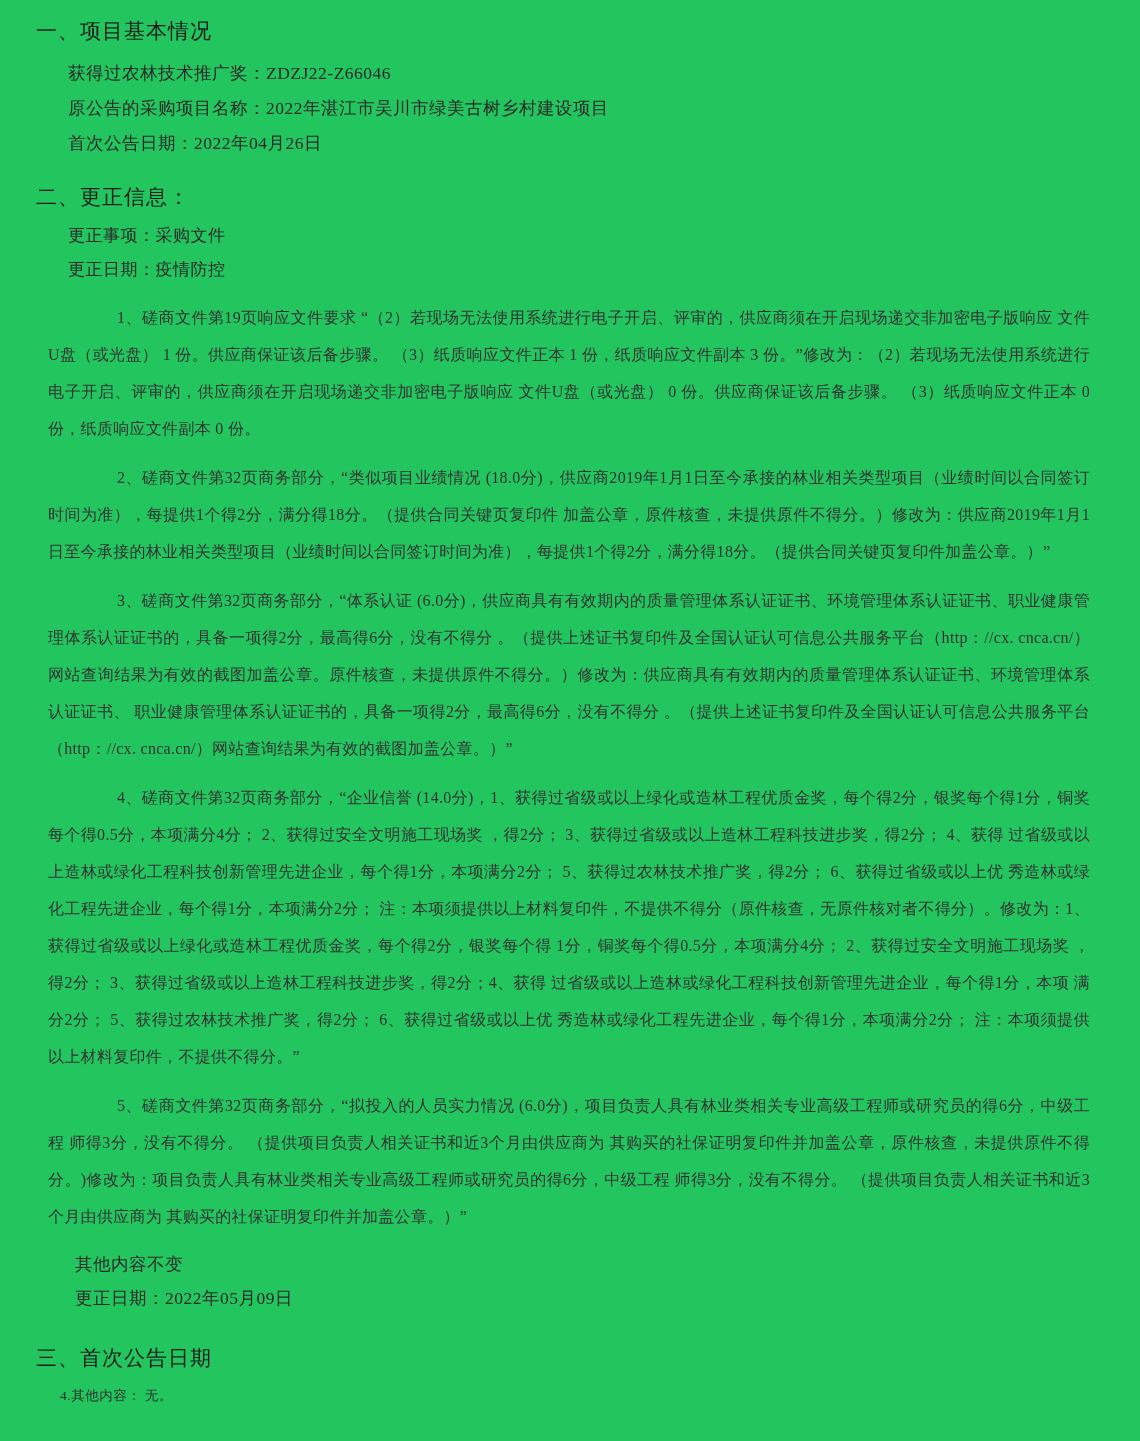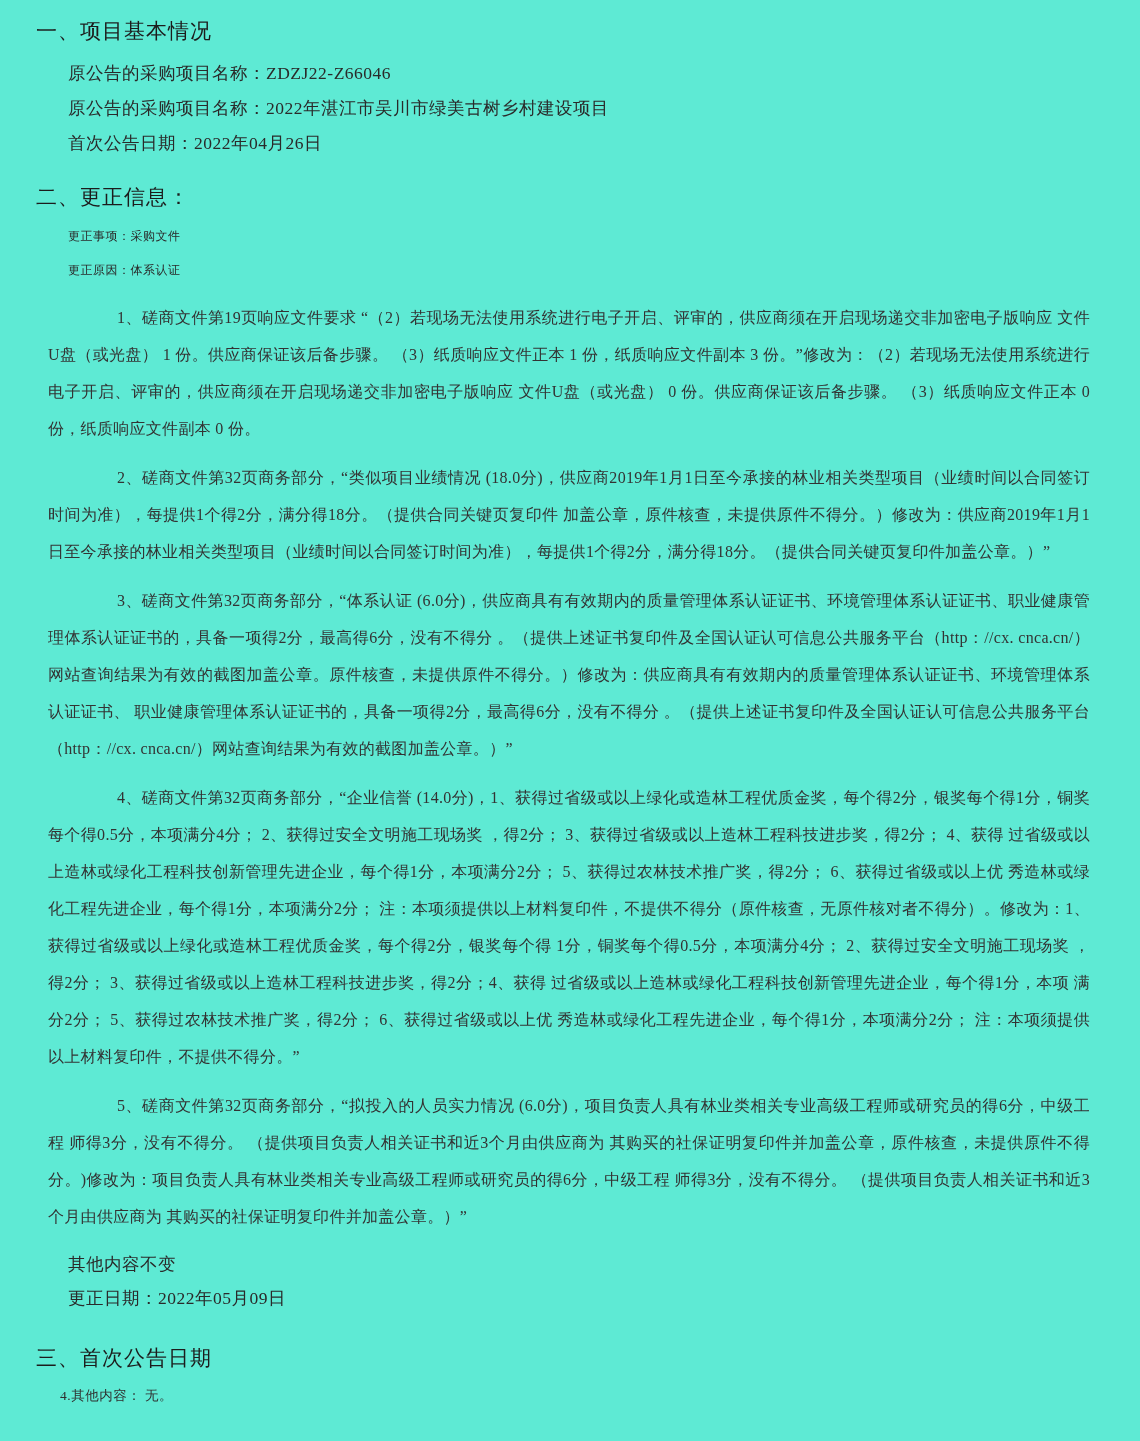--- a/index.html
+++ b/index.html
@@ -5,21 +5,21 @@
   html, body {
     margin: 0;
     padding: 0;
     background: #ffffff;
   }
   .page {
     position: relative;
     width: 1140px;
     height: 1441px;
     box-sizing: border-box;
-    background: #5eead4;
+    background: #22c55e;
     padding: 16px 38px 0 36px;
     font-family: "Liberation Serif", "DejaVu Serif", serif;
     color: #303030;
     overflow: hidden;
   }
   .section-heading {
     font-size: 21px;
     font-weight: 400;
     color: #1c1c1c;
     margin: 0;
@@ -35,21 +35,21 @@
     color: #2a2a2a;
     letter-spacing: 0.5px;
   }
   .heading-2 {
     margin-top: 21px;
   }
   .meta-block {
     margin: 7px 0 0 32px;
   }
   .meta-line {
-    font-size: 12px;
+    font-size: 17px;
     line-height: 34px;
     color: #2a2a2a;
     letter-spacing: 0.5px;
   }
   .paragraphs {
     margin-top: 6px;
   }
   .para {
     margin: 12px;
     font-size: 16px;
@@ -60,49 +60,50 @@
     letter-spacing: 0.3px;
   }
   .tail-block {
     margin: 2px 0 0 32px;
   }
   .tail-line {
     font-size: 17.5px;
     line-height: 34px;
     color: #2a2a2a;
     letter-spacing: 0.5px;
+    margin-left: 7px;
   }
   .heading-3 {
     margin-top: 28px;
   }
   .supplement-note {
     margin: 14px 0 0 24px;
     font-size: 13.5px;
     color: #2f2f2f;
     letter-spacing: 0.5px;
   }
 </style>
 </head>
 <body>
 
 <div class="page">
 
   <h2 class="section-heading">一、项目基本情况</h2>
 
   <div class="info-block">
-    <div class="info-line">原公告的采购项目名称：ZDZJ22-Z66046</div>
+    <div class="info-line">获得过农林技术推广奖：ZDZJ22-Z66046</div>
     <div class="info-line">原公告的采购项目名称：2022年湛江市吴川市绿美古树乡村建设项目</div>
     <div class="info-line">首次公告日期：2022年04月26日</div>
   </div>
 
   <h2 class="section-heading heading-2">二、更正信息：</h2>
 
   <div class="meta-block">
     <div class="meta-line">更正事项：采购文件</div>
-    <div class="meta-line">更正原因：体系认证</div>
+    <div class="meta-line">更正日期：疫情防控</div>
   </div>
 
   <div class="paragraphs">
     <p class="para">1、磋商文件第19页响应文件要求 “（2）若现场无法使用系统进行电子开启、评审的，供应商须在开启现场递交非加密电子版响应 文件U盘（或光盘） 1 份。供应商保证该后备步骤。 （3）纸质响应文件正本 1 份，纸质响应文件副本 3 份。”修改为：（2）若现场无法使用系统进行电子开启、评审的，供应商须在开启现场递交非加密电子版响应 文件U盘（或光盘） 0 份。供应商保证该后备步骤。 （3）纸质响应文件正本 0 份，纸质响应文件副本 0 份。</p>
     <p class="para">2、磋商文件第32页商务部分，“类似项目业绩情况 (18.0分)，供应商2019年1月1日至今承接的林业相关类型项目（业绩时间以合同签订时间为准），每提供1个得2分，满分得18分。（提供合同关键页复印件 加盖公章，原件核查，未提供原件不得分。）修改为：供应商2019年1月1日至今承接的林业相关类型项目（业绩时间以合同签订时间为准），每提供1个得2分，满分得18分。（提供合同关键页复印件加盖公章。）”</p>
     <p class="para">3、磋商文件第32页商务部分，“体系认证 (6.0分)，供应商具有有效期内的质量管理体系认证证书、环境管理体系认证证书、职业健康管理体系认证证书的，具备一项得2分，最高得6分，没有不得分 。（提供上述证书复印件及全国认证认可信息公共服务平台（http：//cx. cnca.cn/）网站查询结果为有效的截图加盖公章。原件核查，未提供原件不得分。）修改为：供应商具有有效期内的质量管理体系认证证书、环境管理体系认证证书、 职业健康管理体系认证证书的，具备一项得2分，最高得6分，没有不得分 。（提供上述证书复印件及全国认证认可信息公共服务平台（http：//cx. cnca.cn/）网站查询结果为有效的截图加盖公章。）”</p>
     <p class="para">4、磋商文件第32页商务部分，“企业信誉 (14.0分)，1、获得过省级或以上绿化或造林工程优质金奖，每个得2分，银奖每个得1分，铜奖每个得0.5分，本项满分4分； 2、获得过安全文明施工现场奖 ，得2分； 3、获得过省级或以上造林工程科技进步奖，得2分； 4、获得 过省级或以上造林或绿化工程科技创新管理先进企业，每个得1分，本项满分2分； 5、获得过农林技术推广奖，得2分； 6、获得过省级或以上优 秀造林或绿化工程先进企业，每个得1分，本项满分2分； 注：本项须提供以上材料复印件，不提供不得分（原件核查，无原件核对者不得分）。修改为：1、获得过省级或以上绿化或造林工程优质金奖，每个得2分，银奖每个得 1分，铜奖每个得0.5分，本项满分4分； 2、获得过安全文明施工现场奖 ，得2分； 3、获得过省级或以上造林工程科技进步奖，得2分；4、获得 过省级或以上造林或绿化工程科技创新管理先进企业，每个得1分，本项 满分2分； 5、获得过农林技术推广奖，得2分； 6、获得过省级或以上优 秀造林或绿化工程先进企业，每个得1分，本项满分2分； 注：本项须提供 以上材料复印件，不提供不得分。”</p>
     <p class="para">5、磋商文件第32页商务部分，“拟投入的人员实力情况 (6.0分)，项目负责人具有林业类相关专业高级工程师或研究员的得6分，中级工程 师得3分，没有不得分。 （提供项目负责人相关证书和近3个月由供应商为 其购买的社保证明复印件并加盖公章，原件核查，未提供原件不得分。)修改为：项目负责人具有林业类相关专业高级工程师或研究员的得6分，中级工程 师得3分，没有不得分。 （提供项目负责人相关证书和近3个月由供应商为 其购买的社保证明复印件并加盖公章。）”</p>
   </div>
 

